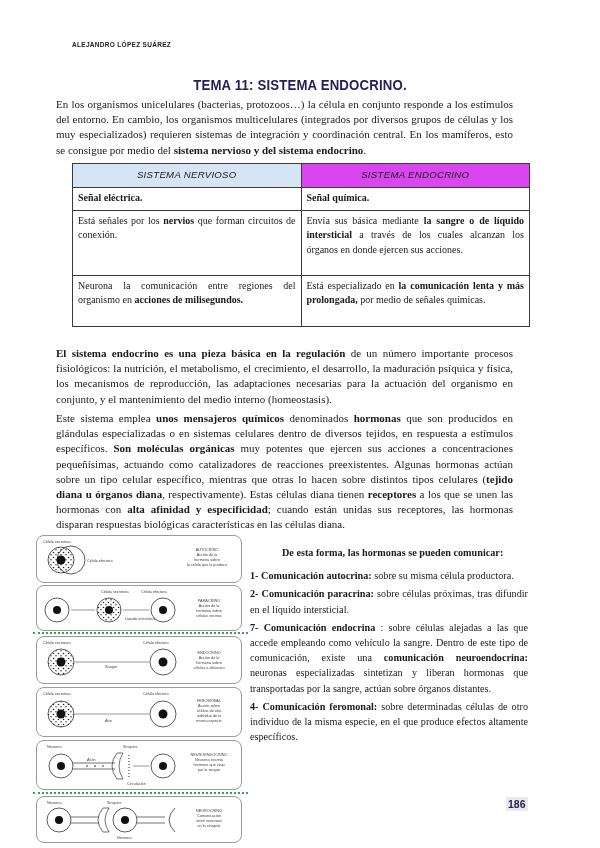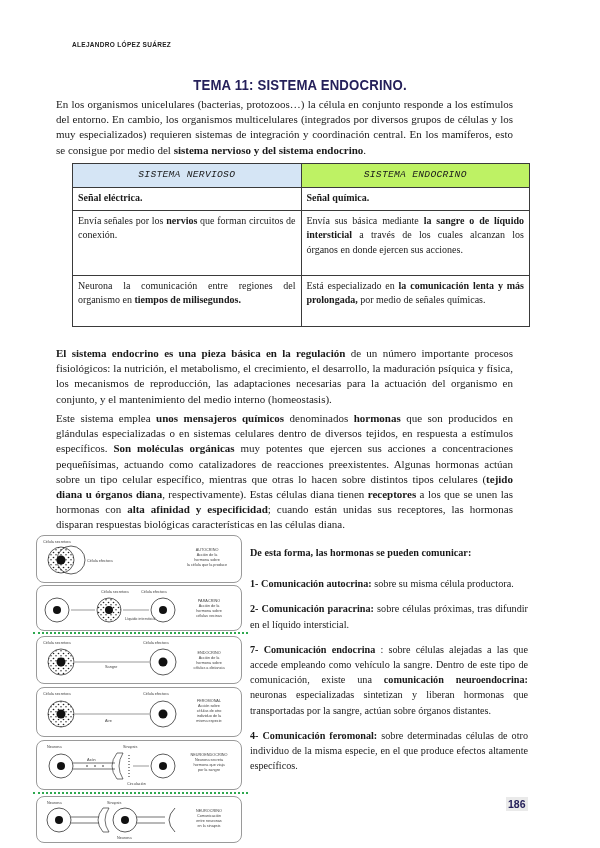--- a/index.html
+++ b/index.html
@@ -7,39 +7,39 @@
     .author { position: absolute; left: 72px; top: 41px; font-family: "Liberation Sans", sans-serif; font-size: 6.5px; font-weight: bold; letter-spacing: 0.3px; color: #222; }
     .title { position: absolute; left: 0; width: 600px; top: 76px; text-align: center; font-family: "Liberation Sans", sans-serif; font-weight: bold; font-size: 15px; color: #25205a; letter-spacing: 0.2px; transform: scaleX(0.88); }
     .para { position: absolute; left: 56px; width: 457px; font-size: 11px; line-height: 15.2px; text-align: justify; }
     .para b { font-weight: bold; }
     #p-intro { top: 97px; }
     #p-reg { top: 346px; }
     #p-horm { top: 411px; }
 
     table.cmp { position: absolute; left: 72px; top: 163px; width: 458px; border-collapse: collapse; font-size: 10px; line-height: 14.6px; }
     table.cmp td, table.cmp th { border: 1px solid #3a3a3a; padding: 3px 5px; vertical-align: top; text-align: justify; }
-    table.cmp th { font-weight: normal; font-style: italic; text-align: center; font-family: Liberation Mono, monospace; font-size: 9.6px; letter-spacing: 0.3px; padding: 4px 5px; }
+    table.cmp th { font-weight: normal; font-style: italic; text-align: center; font-family: Liberation Sans, sans-serif; font-size: 9.6px; letter-spacing: 0.3px; padding: 4px 5px; }
     th.nerv { background: #d5e5f5; }
-    th.endo { background: #bef264; }
+    th.endo { background: #d946ef; }
     td.col { width: 50%; }
     tr.r-signal td { height: 16px; margin-left: 35px; }
     tr.r-send td { height: 58px; }
     tr.r-comm td { height: 44px; }
 
     .figure { position: absolute; left: 33px; top: 533px; width: 212px; height: 312px; }
     .panel { position: absolute; left: 3px; width: 204px; border: 1px solid #9a9a9a; border-radius: 8px; background: #fff; }
     .panel svg { position: absolute; left: 0; top: 0; }
     .sep { position: absolute; left: 0; width: 215px; border-top: 2px dotted #2fa84f; }
     .lbl { font-family: "Liberation Sans", sans-serif; font-size: 3.8px; fill: #444; }
     .desc { font-family: "Liberation Sans", sans-serif; font-size: 3.8px; fill: #444; }
 
     .list { position: absolute; left: 250px; top: 545px; width: 278px; font-size: 10.2px; line-height: 15.2px; text-align: justify; }
-    .list .hdr { font-weight: bold; }
-    .list .item { margin-top: 16px; }
-    .list .item + .item { margin-top: 10px; }
+    .list .hdr { font-weight: bold; margin-left: 32px; }
+    .list .item { margin-top: 8px; }
+    .list .item + .item { margin-top: 3px; }
 
     .page-num { position: absolute; left: 506px; top: 797px; background: #eaeaea; color: #25205a; font-family: "Liberation Sans", sans-serif; font-weight: bold; font-size: 10.5px; padding: 1px 2px; }
   </style>
 </head>
 <body>
 
 <div class="author">ALEJANDRO LÓPEZ SUÁREZ</div>
 <div class="title">TEMA 11: SISTEMA ENDOCRINO.</div>
 
 <div class="para" id="p-intro"><span>En los organismos unicelulares (bacterias, protozoos…) la célula en conjunto responde a los estímulos del entorno. En cambio, los organismos multicelulares (integrados por diversos grupos de células y los muy especializados) requieren sistemas de integración y coordinación central. En los mamíferos, esto se consigue por medio del </span><b>sistema nervioso y del sistema endocrino</b><span>.</span></div>
@@ -48,25 +48,25 @@
   <tbody>
       <tr>
     <th class="nerv">SISTEMA NERVIOSO</th>
     <th class="endo">SISTEMA ENDOCRINO</th>
   </tr>
   <tr class="r-signal">
     <td class="col"><b>Señal eléctrica.</b></td>
     <td class="col"><b>Señal química.</b></td>
   </tr>
   <tr class="r-send">
-    <td><span>Envía señales por los </span><b>nervios</b><span> que forman circuitos de conexión.</span></td>
+    <td><span>Está señales por los </span><b>nervios</b><span> que forman circuitos de conexión.</span></td>
     <td><span>Envía sus básica mediante </span><b>la sangre o de líquido intersticial</b><span> a través de los cuales alcanzan los órganos en donde ejercen sus acciones.</span></td>
   </tr>
   <tr class="r-comm">
-    <td><span>Neurona la comunicación entre regiones del organismo en </span><b>tiempos de milisegundos.</b><span></span></td>
+    <td><span>Neurona la comunicación entre regiones del organismo en </span><b>acciones de milisegundos.</b><span></span></td>
     <td><span>Está especializado en </span><b>la comunicación lenta y más prolongada,</b><span> por medio de señales químicas.</span></td>
   </tr>
 </tbody>
   </table>
 
 <div class="para" id="p-reg"><b>El sistema endocrino es una pieza básica en la regulación</b><span> de un número importante procesos fisiológicos: la nutrición, el metabolismo, el crecimiento, el desarrollo, la maduración psíquica y física, los mecanismos de reproducción, las adaptaciones necesarias para la actuación del organismo en conjunto, y el mantenimiento del medio interno (homeostasis).</span></div>
 
 <div class="para" id="p-horm"><span>Este sistema emplea </span><b>unos mensajeros químicos</b><span> denominados </span><b>hormonas</b><span> que son producidos en glándulas especializadas o en sistemas celulares dentro de diversos tejidos, en respuesta a estímulos específicos. </span><b>Son moléculas orgánicas</b><span> muy potentes que ejercen sus acciones a concentraciones pequeñísimas, actuando como catalizadores de reacciones preexistentes. Algunas hormonas actúan sobre un tipo celular específico, mientras que otras lo hacen sobre distintos tipos celulares (</span><b>tejido diana u órganos diana</b><span>, respectivamente). Estas células diana tienen </span><b>receptores</b><span> a los que se unen las hormonas con </span><b>alta afinidad y especificidad</b><span>; cuando están unidas sus receptores, las hormonas disparan respuestas biológicas características en las células diana.</span></div>
 
 <div class="figure">

